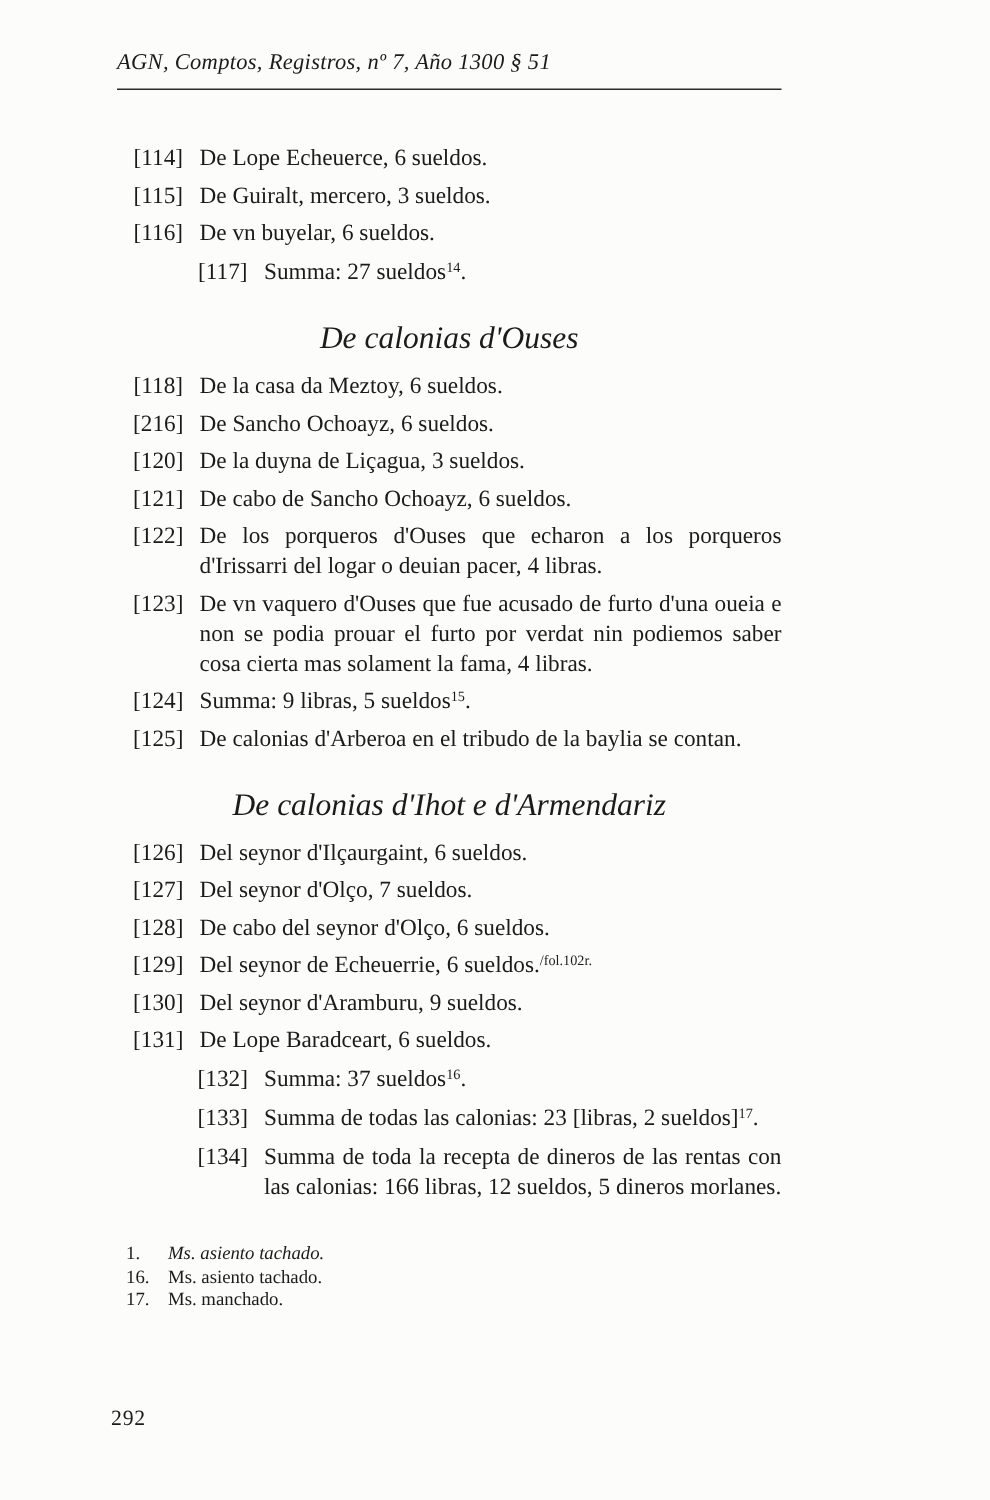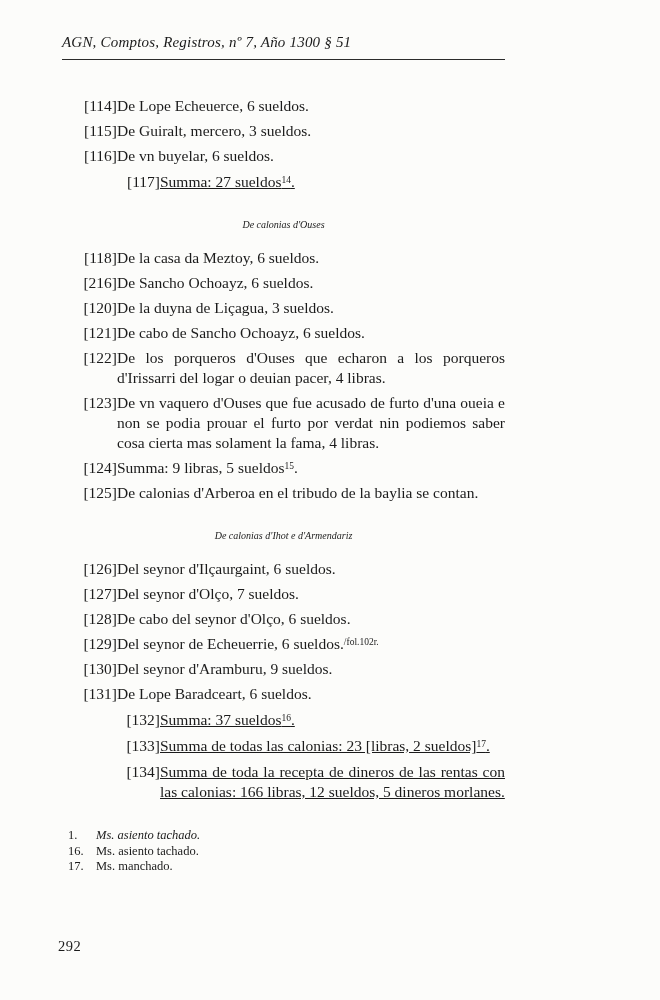--- a/index.html
+++ b/index.html
@@ -9,20 +9,21 @@
     color: #1b1b1b;
     font-family: "Liberation Serif", "DejaVu Serif", serif;
     position: relative;
     overflow: hidden;
   }
   .page {
     position: relative;
     width: 567px;
     height: 1000px;
     padding: 32px 62px 0 62px;
+    margin-left: 16px;
   }
   
   .running-header {
     font-style: italic;
     font-size: 15px;
     line-height: 20px;
     padding-bottom: 7px;
     border-bottom: 1px solid #2b2b2b;
     letter-spacing: 0.2px;
   }
@@ -32,37 +33,36 @@
     font-size: 15.5px;
     line-height: 20px;
     text-align: justify;
     padding-left: 55px;
     margin-bottom: 5px;
   }
   .entry .num {
     display: inline-block;
     width: 55px;
     margin-left: -55px;
-    text-align: right;
+    text-align: center;
     white-space: nowrap;
   }
   .entry.indent {
     margin-left: 43px;
     margin-top: 6px;
-    text-decoration: underline;
   }
   .sup {
     font-size: 9.5px;
     line-height: 0;
     vertical-align: 4.5px;
     letter-spacing: 0;
   }
   .section-heading {
     font-style: italic;
-    font-size: 10px;
+    font-size: 21px;
     line-height: 20px;
     text-align: center;
     margin-top: 23px;
     margin-bottom: 13px;
   }
   
   .footnotes {
     margin-top: 26px;
     margin-left: 6px;
     font-size: 12.5px;

